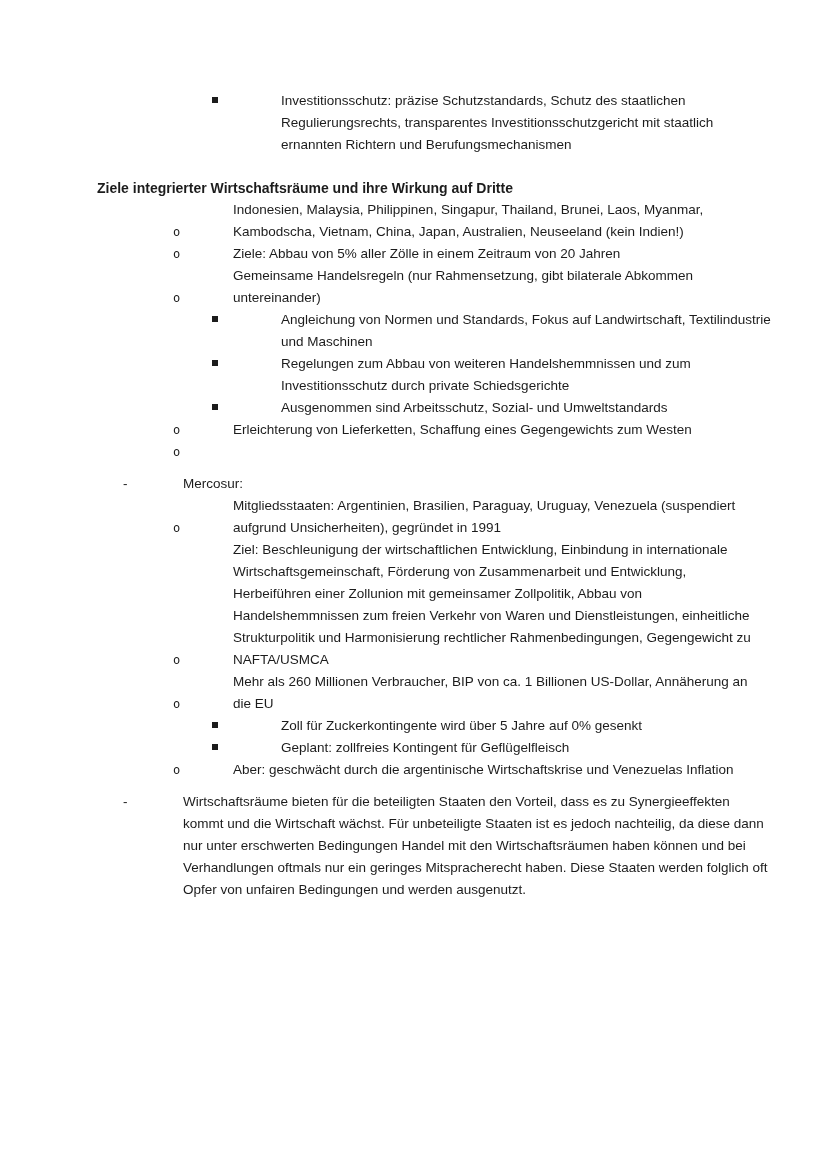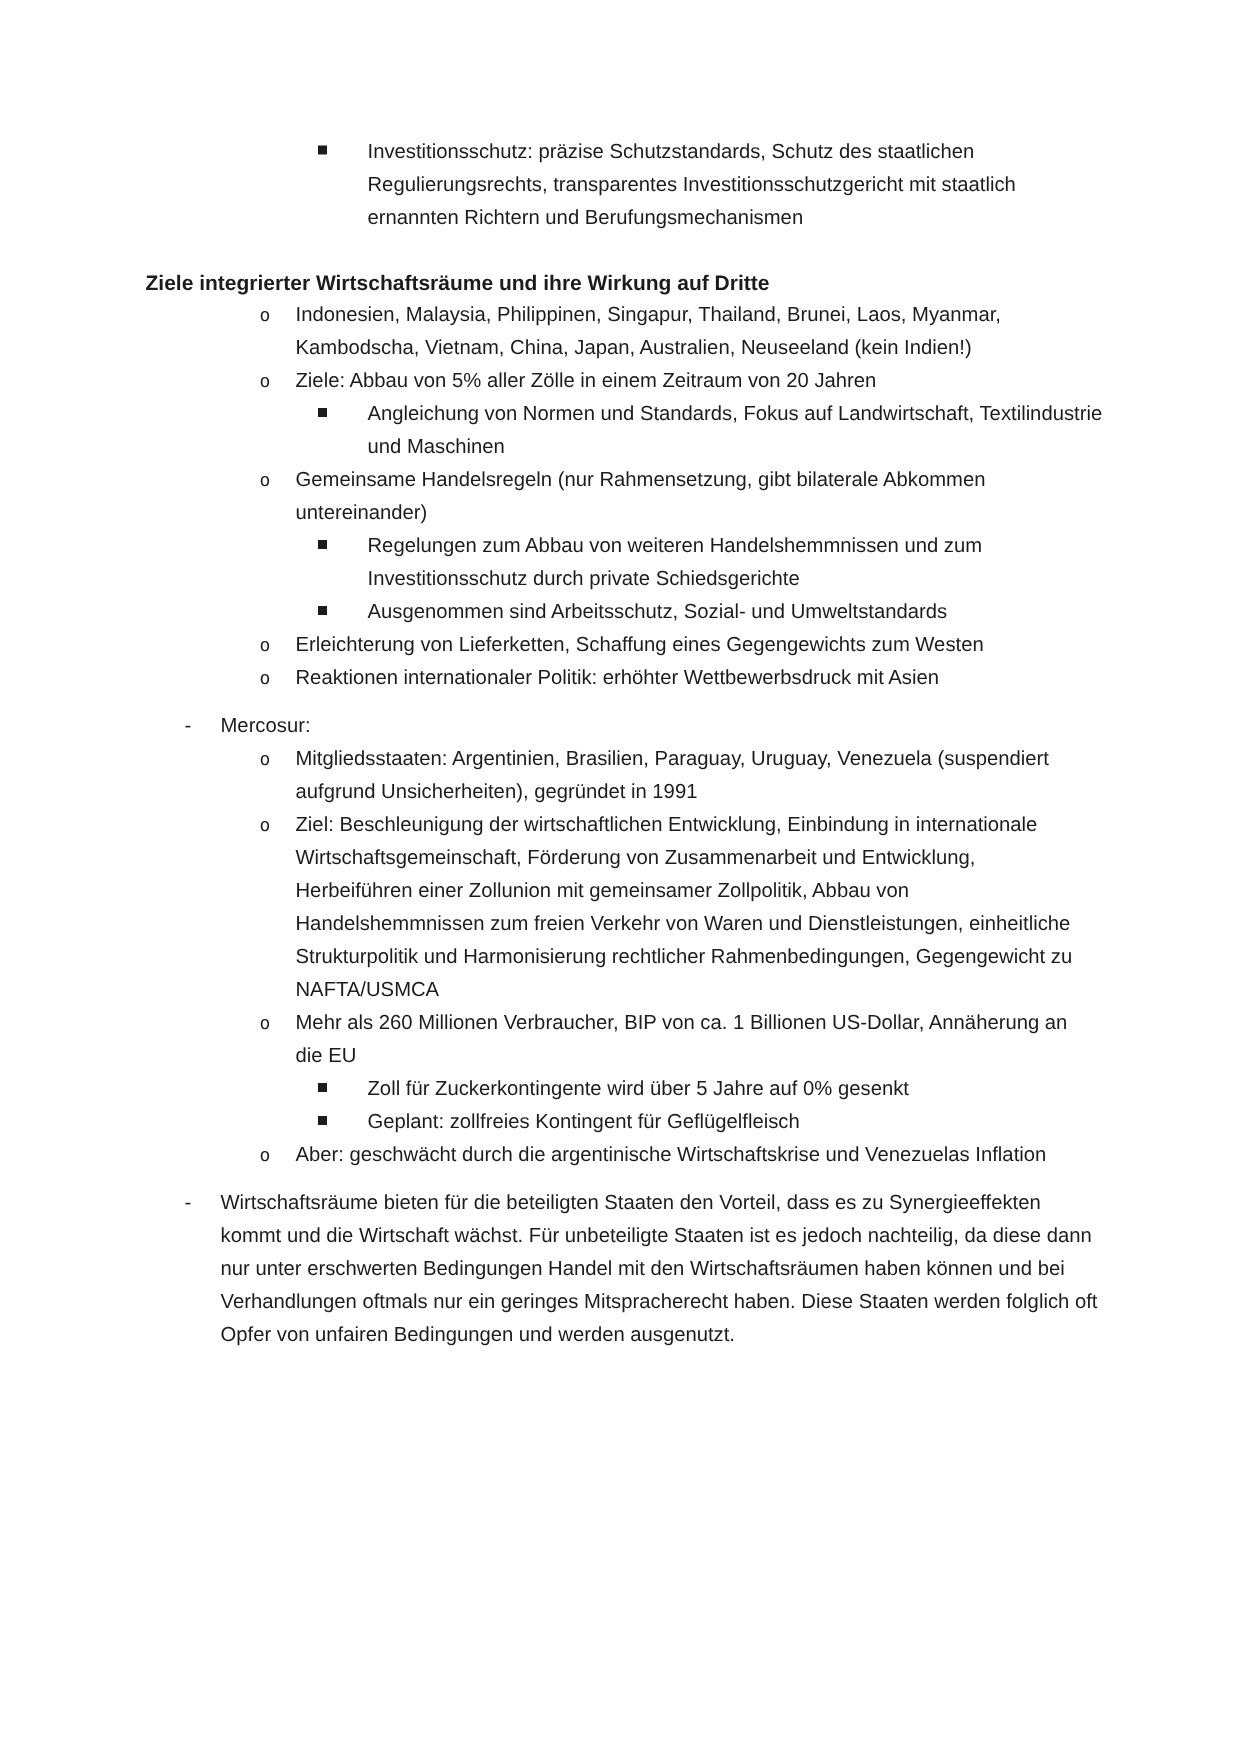--- a/index.html
+++ b/index.html
@@ -23,25 +23,26 @@
   .doc-heading {
     margin: 21px 0 0 0;
     font-size: 14px;
     font-weight: bold;
     line-height: 22px;
     white-space: pre-wrap;
   }
   .row {
     display: flex;
     align-items: flex-start;
+    gap: 36px;
   }
   .row.section-gap { margin-top: 10px; }
   
   .lvl-dash   { padding-left: 26px; }
-  .lvl-circle { padding-left: 76px; }
+  .lvl-circle { padding-left: 76px; align-items: flex-end; }
   .lvl-square { padding-left: 115px; }
   .marker {
     flex: 0 0 auto;
     line-height: 22px;
   }
   .lvl-dash   .marker { width: 24px; }
   .lvl-circle .marker { width: 24px; }
   .lvl-square .marker { width: 33px; }
   .m-dash::before { content: "-"; }
   .m-circle::before {
@@ -76,43 +77,42 @@
       </div>
       <div class="doc-heading">Ziele integrierter Wirtschaftsräume und ihre Wirkung auf Dritte</div>
       <div class="row lvl-circle">
         <span class="marker m-circle"></span>
         <span class="text">Indonesien, Malaysia, Philippinen, Singapur, Thailand, Brunei, Laos, Myanmar, Kambodscha, Vietnam, China, Japan, Australien, Neuseeland (kein Indien!)</span>
       </div>
       <div class="row lvl-circle">
         <span class="marker m-circle"></span>
         <span class="text">Ziele: Abbau von 5% aller Zölle in einem Zeitraum von 20 Jahren</span>
       </div>
+      <div class="row lvl-circle">
+        <span class="marker m-circle"></span>
+        <span class="text">Gemeinsame Handelsregeln (nur Rahmensetzung, gibt bilaterale Abkommen untereinander)</span>
+      </div>
       <div class="row lvl-square">
         <span class="marker m-square"></span>
         <span class="text">Angleichung von Normen und Standards, Fokus auf Landwirtschaft, Textilindustrie und Maschinen</span>
-      </div>
-      <div class="row lvl-circle">
-        <span class="marker m-circle"></span>
-        <span class="text">Gemeinsame Handelsregeln (nur Rahmensetzung, gibt bilaterale Abkommen untereinander)</span>
       </div>
       <div class="row lvl-square">
         <span class="marker m-square"></span>
         <span class="text">Regelungen zum Abbau von weiteren Handelshemmnissen und zum Investitionsschutz durch private Schiedsgerichte</span>
       </div>
       <div class="row lvl-square">
         <span class="marker m-square"></span>
         <span class="text">Ausgenommen sind Arbeitsschutz, Sozial- und Umweltstandards</span>
       </div>
       <div class="row lvl-circle">
         <span class="marker m-circle"></span>
         <span class="text">Erleichterung von Lieferketten, Schaffung eines Gegengewichts zum Westen</span>
       </div>
       <div class="row lvl-circle">
         <span class="marker m-circle"></span>
-        <span class="text">Reaktionen internationaler Politik: erhöhter Wettbewerbsdruck mit Asien</span>
       </div>
       <div class="row lvl-dash section-gap">
         <span class="marker m-dash"></span>
         <span class="text">Mercosur:</span>
       </div>
       <div class="row lvl-circle">
         <span class="marker m-circle"></span>
         <span class="text">Mitgliedsstaaten: Argentinien, Brasilien, Paraguay, Uruguay, Venezuela (suspendiert aufgrund Unsicherheiten), gegründet in 1991</span>
       </div>
       <div class="row lvl-circle">

